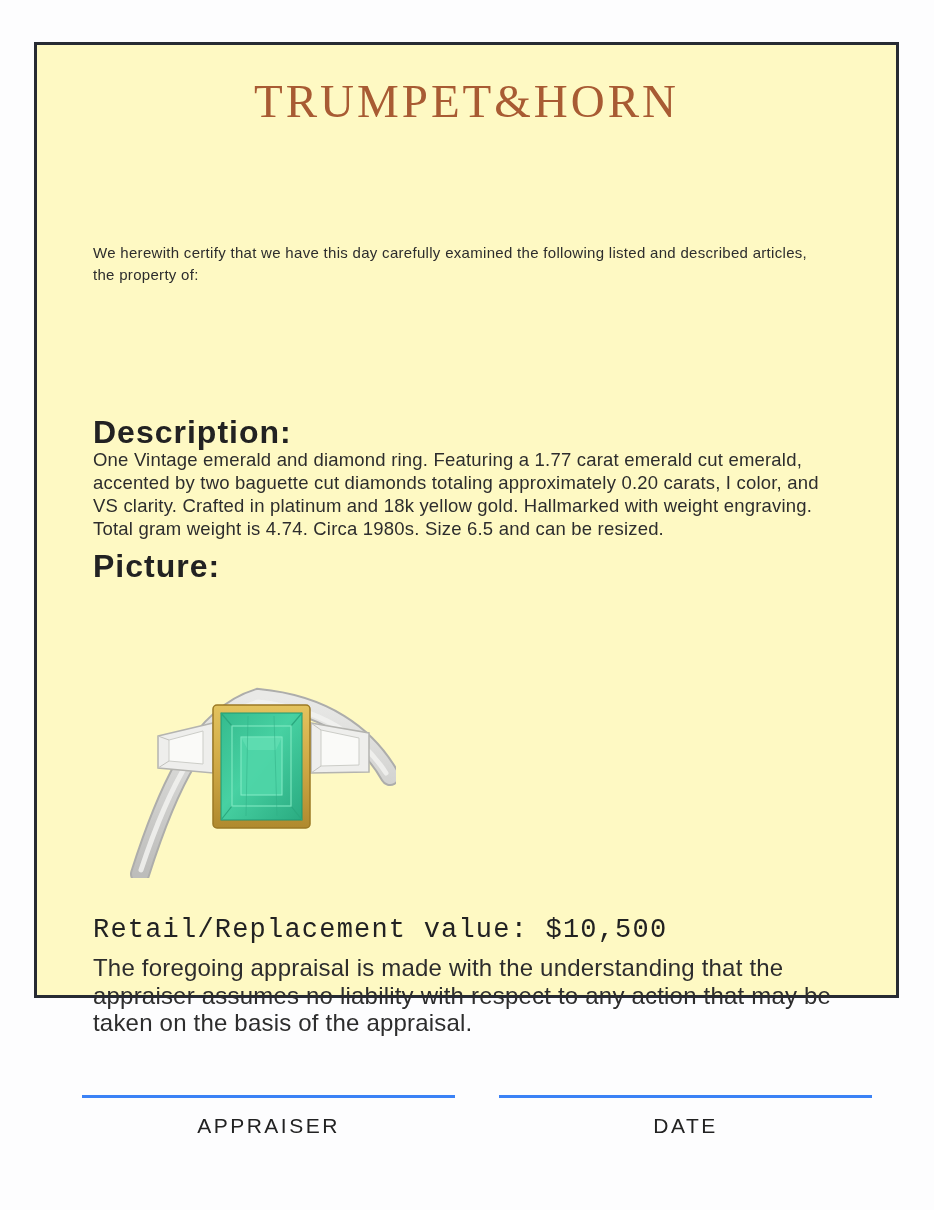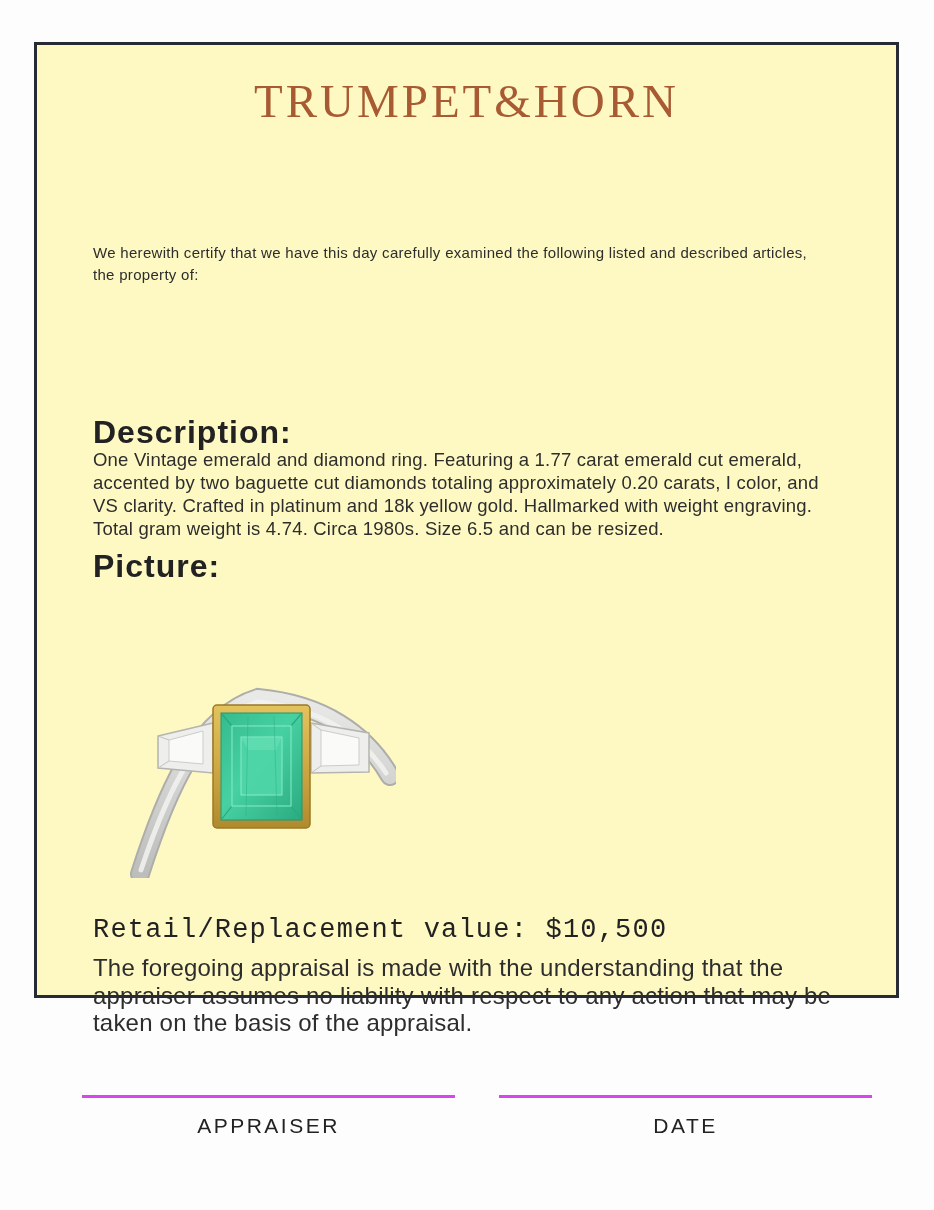--- a/index.html
+++ b/index.html
@@ -98,21 +98,21 @@
     width: 772px;
     font-size: 24px;
     line-height: 27.5px;
     letter-spacing: 0.2px;
     color: #2d2d2d;
   }
   .sig {
     position: absolute;
     top: 1050px;
     width: 373px;
-    border-top: 3px solid #d946ef;
+    border-top: 3px solid #3b82f6;
     text-align: center;
     padding-top: 16px;
     font-size: 21px;
     letter-spacing: 2.5px;
     color: #222222;
   }
   .sig-left { left: 45px; }
   .sig-right { left: 462px; }
 </style>
 </head>

